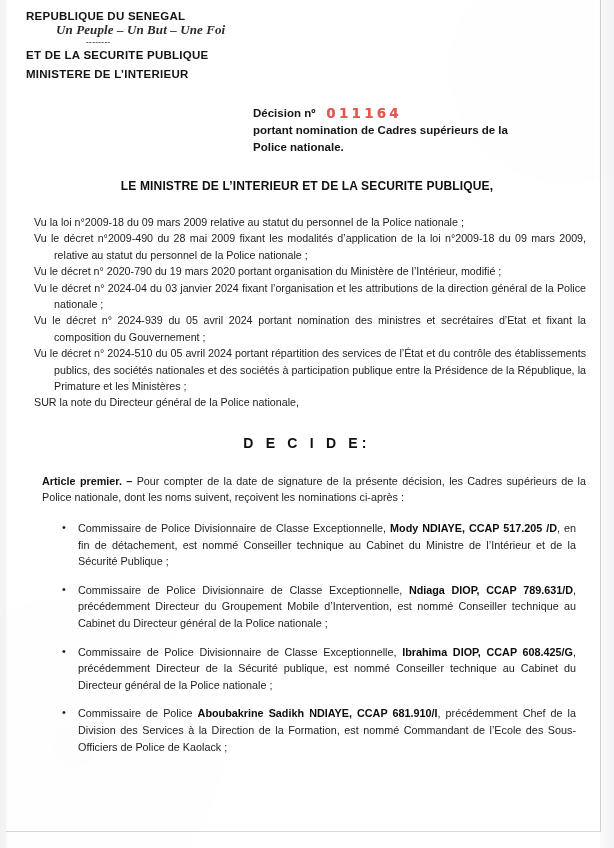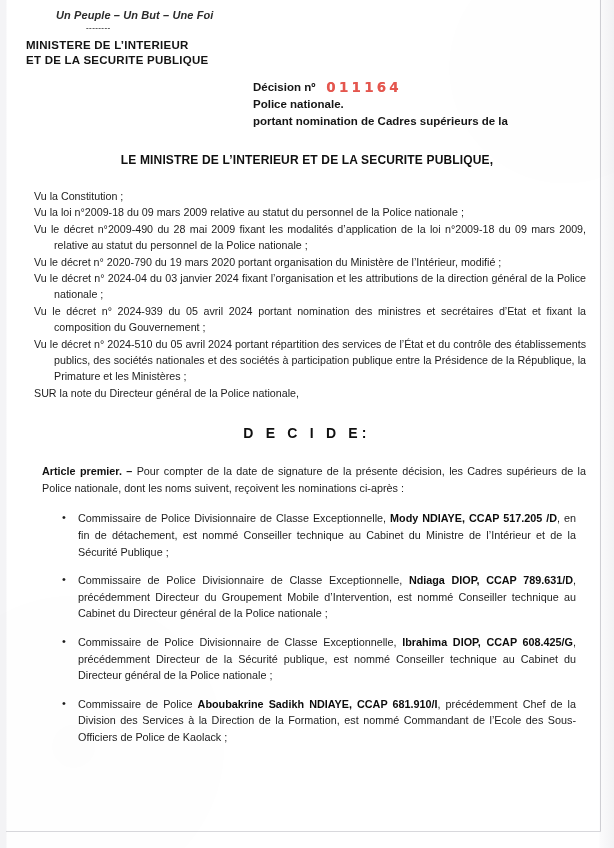--- a/index.html
+++ b/index.html
@@ -74,48 +74,49 @@
     padding: 9px 0 0 26px;
   }
   .lh-line1 {
     font-size: 11.5px;
     font-weight: bold;
     letter-spacing: 0.25px;
     color: #141414;
     line-height: 14px;
   }
   .lh-motto {
-    font-size: 11px;
+    font-size: 13px;
     font-style: italic;
     font-weight: bold;
     color: #2c2c2c;
     line-height: 13px;
     padding-left: 30px;
     letter-spacing: 0.1px;
+    font-family: Liberation Serif, serif;
   }
   .lh-rule {
     font-size: 8px;
     letter-spacing: 0.4px;
     color: #4a4a4a;
     line-height: 12px;
     padding-left: 60px;
     font-weight: bold;
   }
   .lh-line2 {
     margin-top: 4px;
     font-size: 11.5px;
     font-weight: bold;
     letter-spacing: 0.25px;
     color: #141414;
     line-height: 14.5px;
   }
 
   
   .decision-block {
-    margin-top: 12px;
+    margin-top: 24px;
     padding-left: 253px;
     padding-right: 40px;
   }
   .decision-line {
     font-size: 11.5px;
     font-weight: bold;
     line-height: 16px;
     color: #161616;
   }
   .decision-num {
@@ -231,38 +232,38 @@
 <body>
 
 <div id="scan-page">
   <div class="page-outer-tint"></div>
   <div class="frame-right"></div>
   <div class="frame-bottom"></div>
 
   <div class="content">
 
     <div class="letterhead">
+      <div class="lh-line1">REPUBLIQUE DU SENEGAL</div>
       <div class="lh-motto">Un Peuple – Un But – Une Foi</div>
       <div class="lh-rule">--------</div>
+      <div class="lh-line2" style="margin-top:0">ET DE LA SECURITE PUBLIQUE</div>
       <div class="lh-line2">MINISTERE DE L’INTERIEUR</div>
-      <div class="lh-line2" style="margin-top:0">ET DE LA SECURITE PUBLIQUE</div>
     </div>
 
     <div class="decision-block">
       <div class="decision-line">
         <span>Décision nº</span><span class="decision-num">011164</span>
       </div>
+      <div class="decision-sub">portant nomination de Cadres supérieurs de la</div>
       <div class="decision-sub">Police nationale.</div>
-      <div class="decision-sub">portant nomination de Cadres supérieurs de la</div>
     </div>
 
     <div class="main-title">LE MINISTRE DE L’INTERIEUR ET DE LA SECURITE PUBLIQUE,</div>
 
     <div class="visas">
-      <div class="visa hang">Vu la Constitution ;</div>
       <div class="visa hang">Vu la loi n°2009-18 du 09 mars 2009 relative au statut du personnel de la Police nationale ;</div>
       <div class="visa hang">Vu le décret n°2009-490 du 28 mai 2009 fixant les modalités d’application de la loi n°2009-18 du 09 mars 2009, relative au statut du personnel de la Police nationale ;</div>
       <div class="visa hang">Vu le décret n° 2020-790 du 19 mars 2020 portant organisation du Ministère de l’Intérieur, modifié ;</div>
       <div class="visa hang">Vu le décret n° 2024-04 du 03 janvier 2024 fixant l’organisation et les attributions de la direction général de la Police nationale ;</div>
       <div class="visa hang">Vu le décret n° 2024-939 du 05 avril 2024 portant nomination des ministres et secrétaires d’Etat et fixant la composition du Gouvernement ;</div>
       <div class="visa hang">Vu le décret n° 2024-510 du 05 avril 2024 portant répartition des services de l’État et du contrôle des établissements publics, des sociétés nationales et des sociétés à participation publique entre la Présidence de la République, la Primature et les Ministères ;</div>
       <div class="visa hang">SUR la note du Directeur général de la Police nationale,</div>
     </div>
 
     <div class="decide">D E C I D E:</div>

